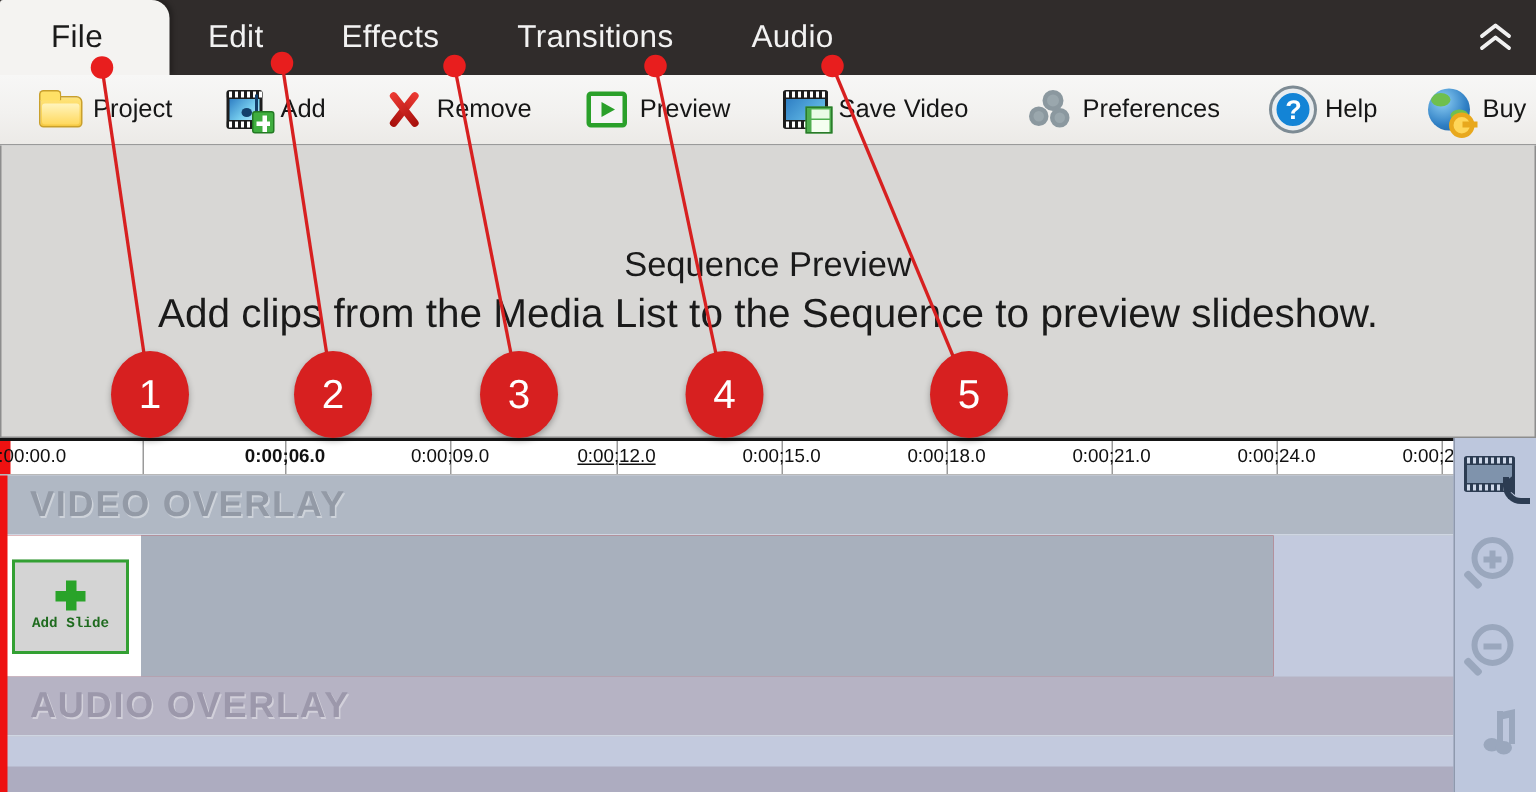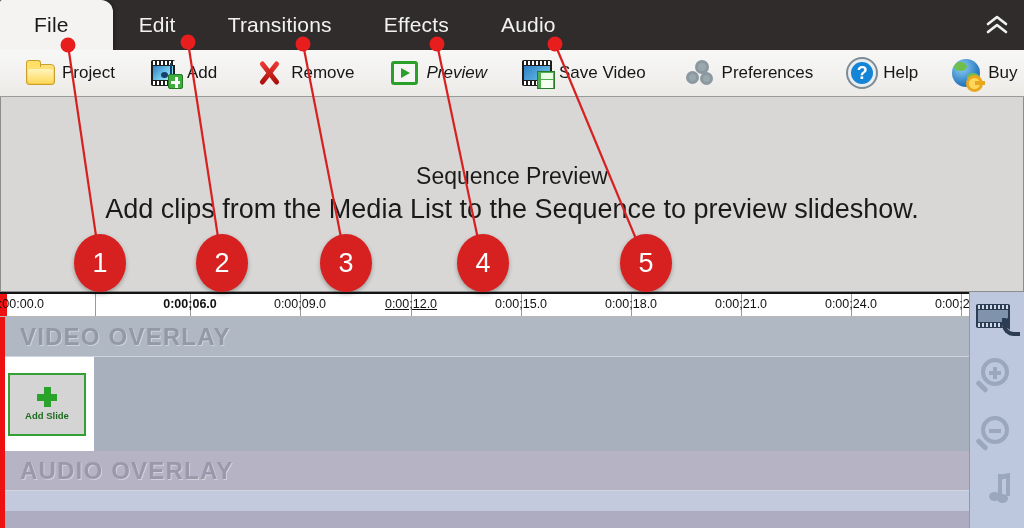--- a/index.html
+++ b/index.html
@@ -174,21 +174,21 @@
     background:#b0b8c4;
     display:flex; align-items:center;
     border-bottom:1px solid #cfd6e2;
   }
   .track-head.audio { background:#b6b3c4; }
   .track-title {
     margin-left:20px; font-size:24px; font-weight:bold; letter-spacing:1.2px;
     color:#939aa6; text-shadow:1px 1px 0 rgba(255,255,255,0.38);
   }
   .track-head.audio .track-title { color:#9c98ab; }
-  .slide-track { position:relative; width:969px; height:94px; background:#b91c1c; display:flex; }
+  .slide-track { position:relative; width:849px; height:94px; background:#b91c1c; display:flex;font-family:Liberation Mono, monospace; }
   .slide-gutter { width:94px; height:94px; background:#ffffff; flex:none;
                   display:flex; align-items:center; justify-content:center; }
   .add-slide {
     width:78px; height:63px; background:#d4d4d4; border:2px solid #33a033;
     display:flex; flex-direction:column; align-items:center; justify-content:center; gap:3px;
     cursor:pointer;
   }
   .add-slide .plus { position:relative; width:20px; height:20px; }
   .add-slide .plus:before,.add-slide .plus:after{content:"";position:absolute;background:#29a329;}
   .add-slide .plus:before{left:0;top:7px;width:20px;height:7px;}
@@ -249,24 +249,24 @@
 <div id="app">
 
   <div class="menubar">
     <div class="menu-tab active">
       <span>File</span>
     </div>
     <div class="menu-tab">
       <span>Edit</span>
     </div>
     <div class="menu-tab">
+      <span>Effects</span>
+    </div>
+    <div class="menu-tab">
       <span>Transitions</span>
-    </div>
-    <div class="menu-tab">
-      <span>Effects</span>
     </div>
     <div class="menu-tab">
       <span>Audio</span>
     </div>
     <div class="collapse-btn">
       <svg class="chev" width="26" height="20" viewBox="0 0 26 20">
         <polyline points="4,9 13,2 22,9" fill="none" stroke="#f0f0f0" stroke-width="2.6" stroke-linecap="round" stroke-linejoin="round"></polyline>
         <polyline points="4,17 13,10 22,17" fill="none" stroke="#f0f0f0" stroke-width="2.6" stroke-linecap="round" stroke-linejoin="round"></polyline>
       </svg>
     </div>
@@ -297,21 +297,21 @@
     <div class="tool" style="margin-left:36px;">
       <span class="ticon">
           <span class="ic-x">
             <b></b>
             <b></b>
           </span>
         </span>
       <span class="tlabel">Remove</span>
     </div>
 
-    <div class="tool" style="margin-left:34px;font-style:italic;">
+    <div class="tool" style="margin-left:34px;">
       <span class="ticon">
           <span class="ic-play"></span>
         </span>
       <span class="tlabel">Preview</span>
     </div>
 
     <div class="tool" style="margin-left:34px;">
       <span class="ticon">
         <span class="ic-save">
             <span class="strip s1"></span>

